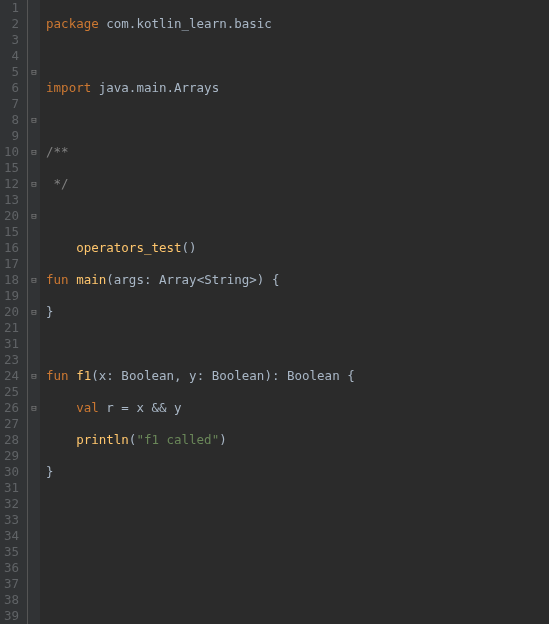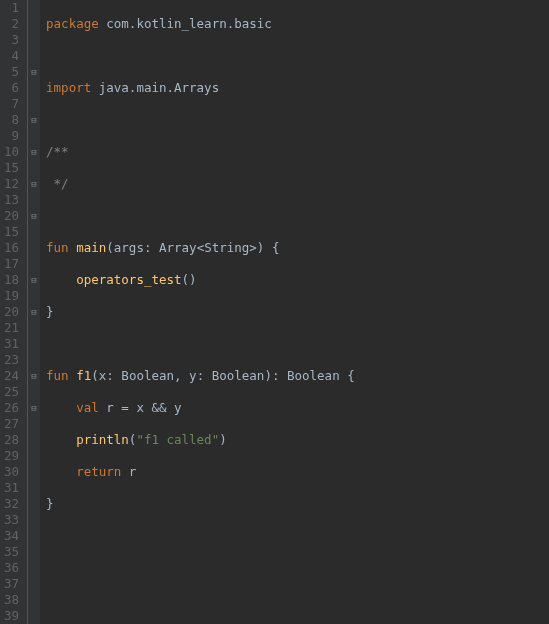--- a/index.html
+++ b/index.html
@@ -135,28 +135,27 @@
 </div>
 
 <div class="code">
 <div class="line"><span class="kw">package</span> <span class="pkg">com.kotlin_learn.basic</span></div>
 <div class="line"></div>
 <div class="line"><span class="kw">import</span> <span class="pkg">java.main.Arrays</span></div>
 <div class="line"></div>
 <div class="line"><span class="cmt">/**</span></div>
 <div class="line"><span class="cmt"> */</span></div>
 <div class="line"></div>
+<div class="line">    <span class="fn">operators_test</span>()</div>
 <div class="line"><span class="kw">fun</span> <span class="fn">main</span>(<span>args</span><span>:</span> <span>Array</span><span>&lt;</span><span>String</span><span>&gt;</span>) {</div>
-<div class="line">    <span class="fn">operators_test</span>()</div>
 <div class="line">}</div>
 <div class="line"></div>
 <div class="line"><span class="kw">fun</span> <span class="fn">f1</span>(<span>x</span><span>:</span> <span>Boolean</span>, <span>y</span><span>:</span> <span>Boolean</span>)<span>:</span> <span>Boolean</span> {</div>
 <div class="line">    <span class="kw">val</span> <span>r</span> <span>=</span> <span>x</span> <span>&amp;&amp;</span> <span>y</span></div>
 <div class="line">    <span class="fn">println</span>(<span class="str">"f1 called"</span>)</div>
-<div class="line">    <span class="kw">return</span> <span>r</span></div>
 <div class="line">}</div>
 <div class="line"></div>
 
 
 
 
 
 
 
 

